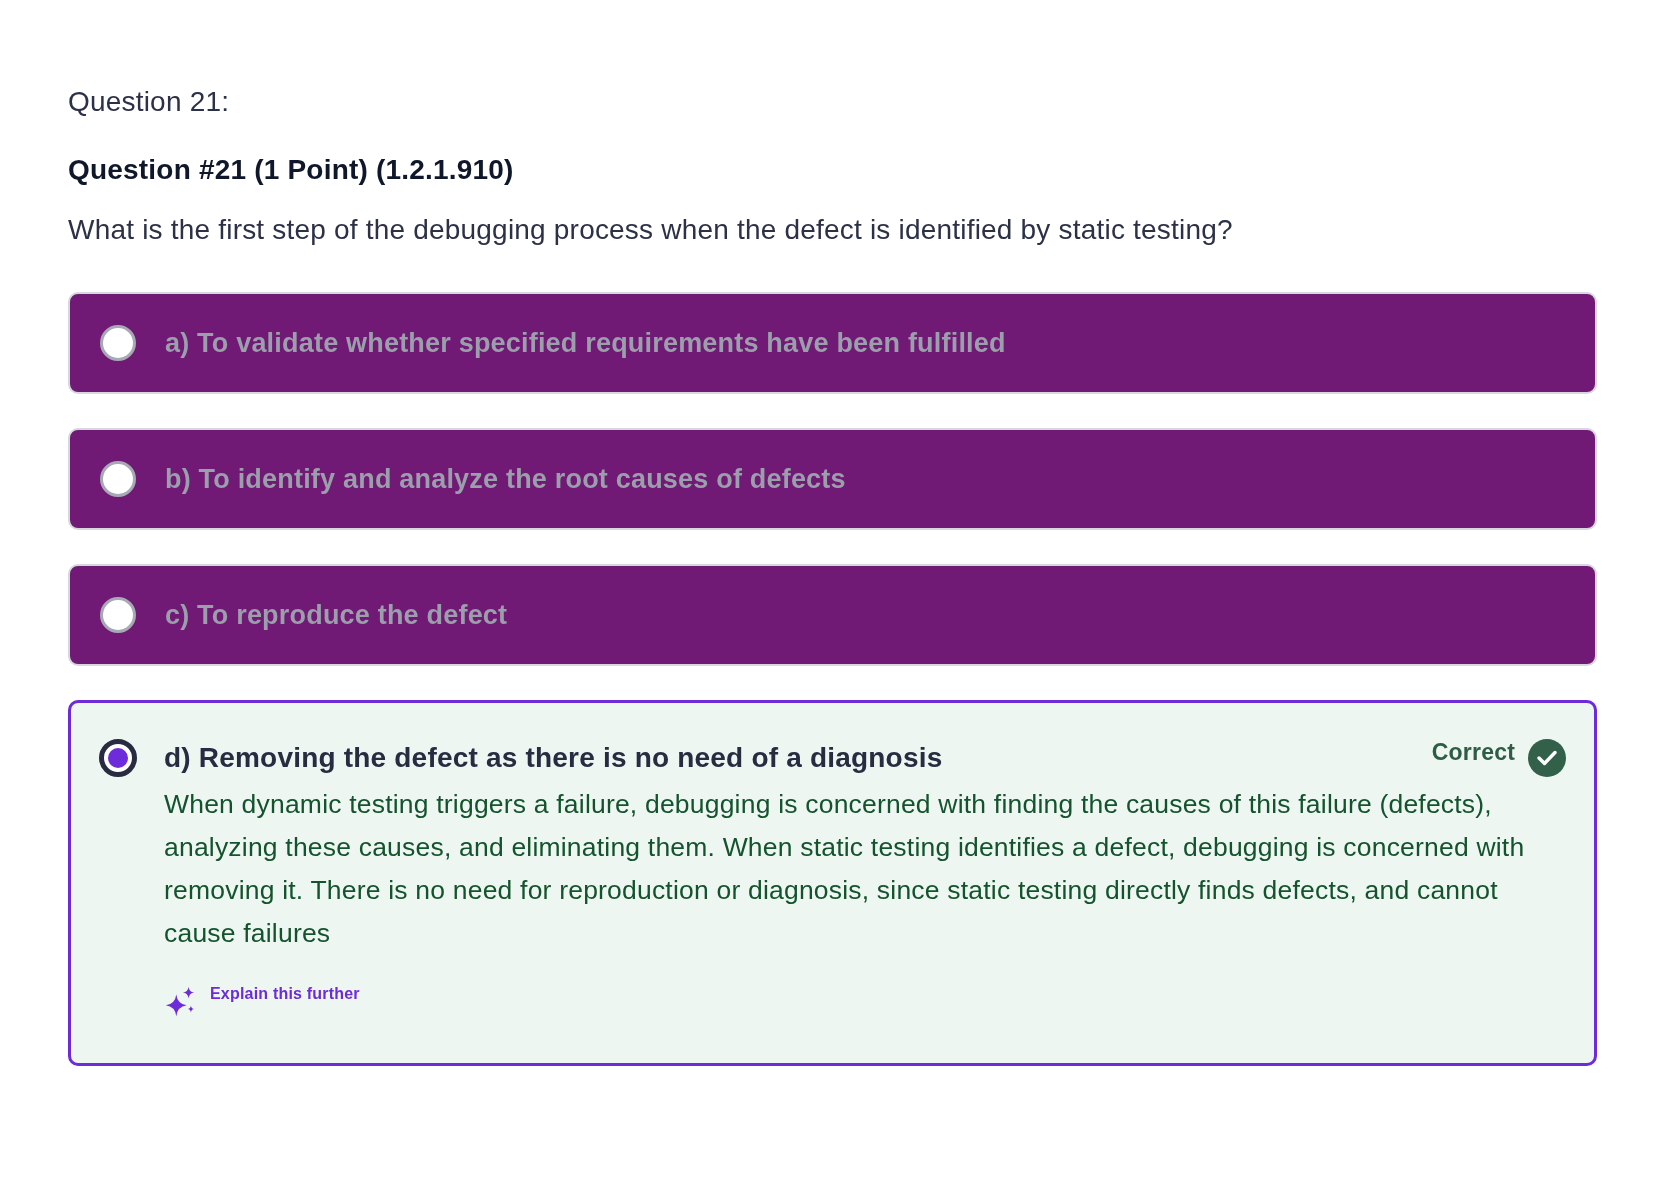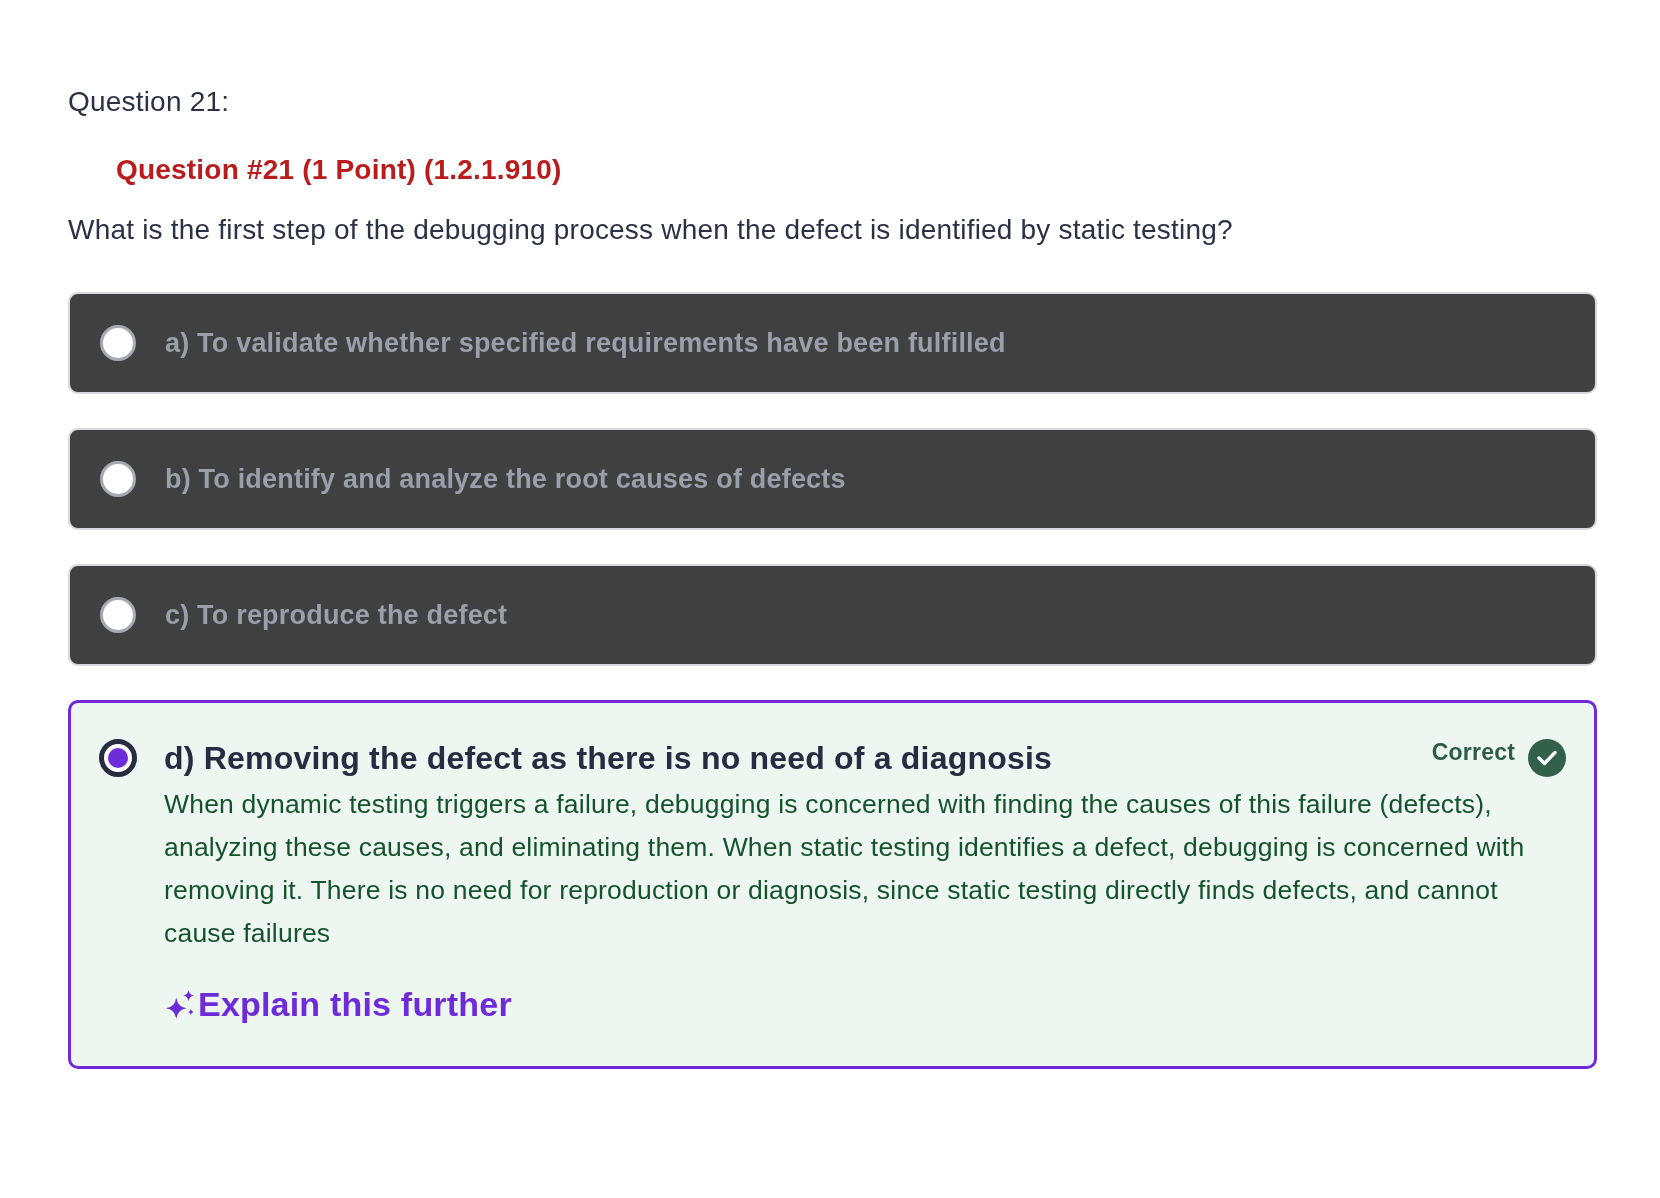--- a/index.html
+++ b/index.html
@@ -15,36 +15,35 @@
   .q-label {
     font-size: 28px;
     font-weight: 400;
     color: #2c3146;
     letter-spacing: 0.2px;
   }
   .q-title {
     margin-top: 36px;
     font-size: 28px;
     font-weight: 700;
-    color: #b91c1c;
-    letter-spacing: 0.2px;
-    margin-left: 48px;
+    color: #0f172a;
+    letter-spacing: 0.2px;
   }
   .q-text {
     margin-top: 28px;
     font-size: 28px;
     font-weight: 400;
     color: #2c3146;
     letter-spacing: 0.2px;
   }
   .options { margin-top: 46px; }
   .option-card {
     width: 100%;
     min-height: 102px;
-    background: #404040;
+    background: #701a75;
     border: 2px solid #d6d7df;
     border-radius: 10px;
     display: flex;
     align-items: center;
     padding: 0 20px 0 30px;
     margin-bottom: 34px;
     cursor: pointer;
   }
   .radio {
     width: 36px;
@@ -86,21 +85,21 @@
     align-items: center;
     justify-content: center;
   }
   .radio-selected .dot {
     width: 20px;
     height: 20px;
     border-radius: 50%;
     background: #6d2bd9;
   }
   .selected-title {
-    font-size: 32px;
+    font-size: 28px;
     font-weight: 700;
     color: #272c41;
     letter-spacing: 0.2px;
     flex: 1 1 auto;
   }
   .correct-badge {
     display: flex;
     align-items: flex-start;
     flex: 0 0 auto;
     margin-right: 2px;
@@ -125,23 +124,23 @@
     margin: 6px 40px 0 65px;
     font-size: 26.5px;
     font-weight: 400;
     color: #14532d;
     line-height: 43px;
     letter-spacing: 0.2px;
   }
   .explain-link {
     margin: 30px 0 0 65px;
     display: inline-flex;
-    align-items: center;
+    gap: 12px;
     color: #6d2bd9;
-    font-size: 34px;
+    font-size: 16px;
     font-weight: 700;
     cursor: pointer;
     letter-spacing: 0.2px;
   }
   .sparkles-icon { flex: 0 0 auto; display: inline-flex; }
 </style>
 </head>
 <body>
 
 <div class="container">

